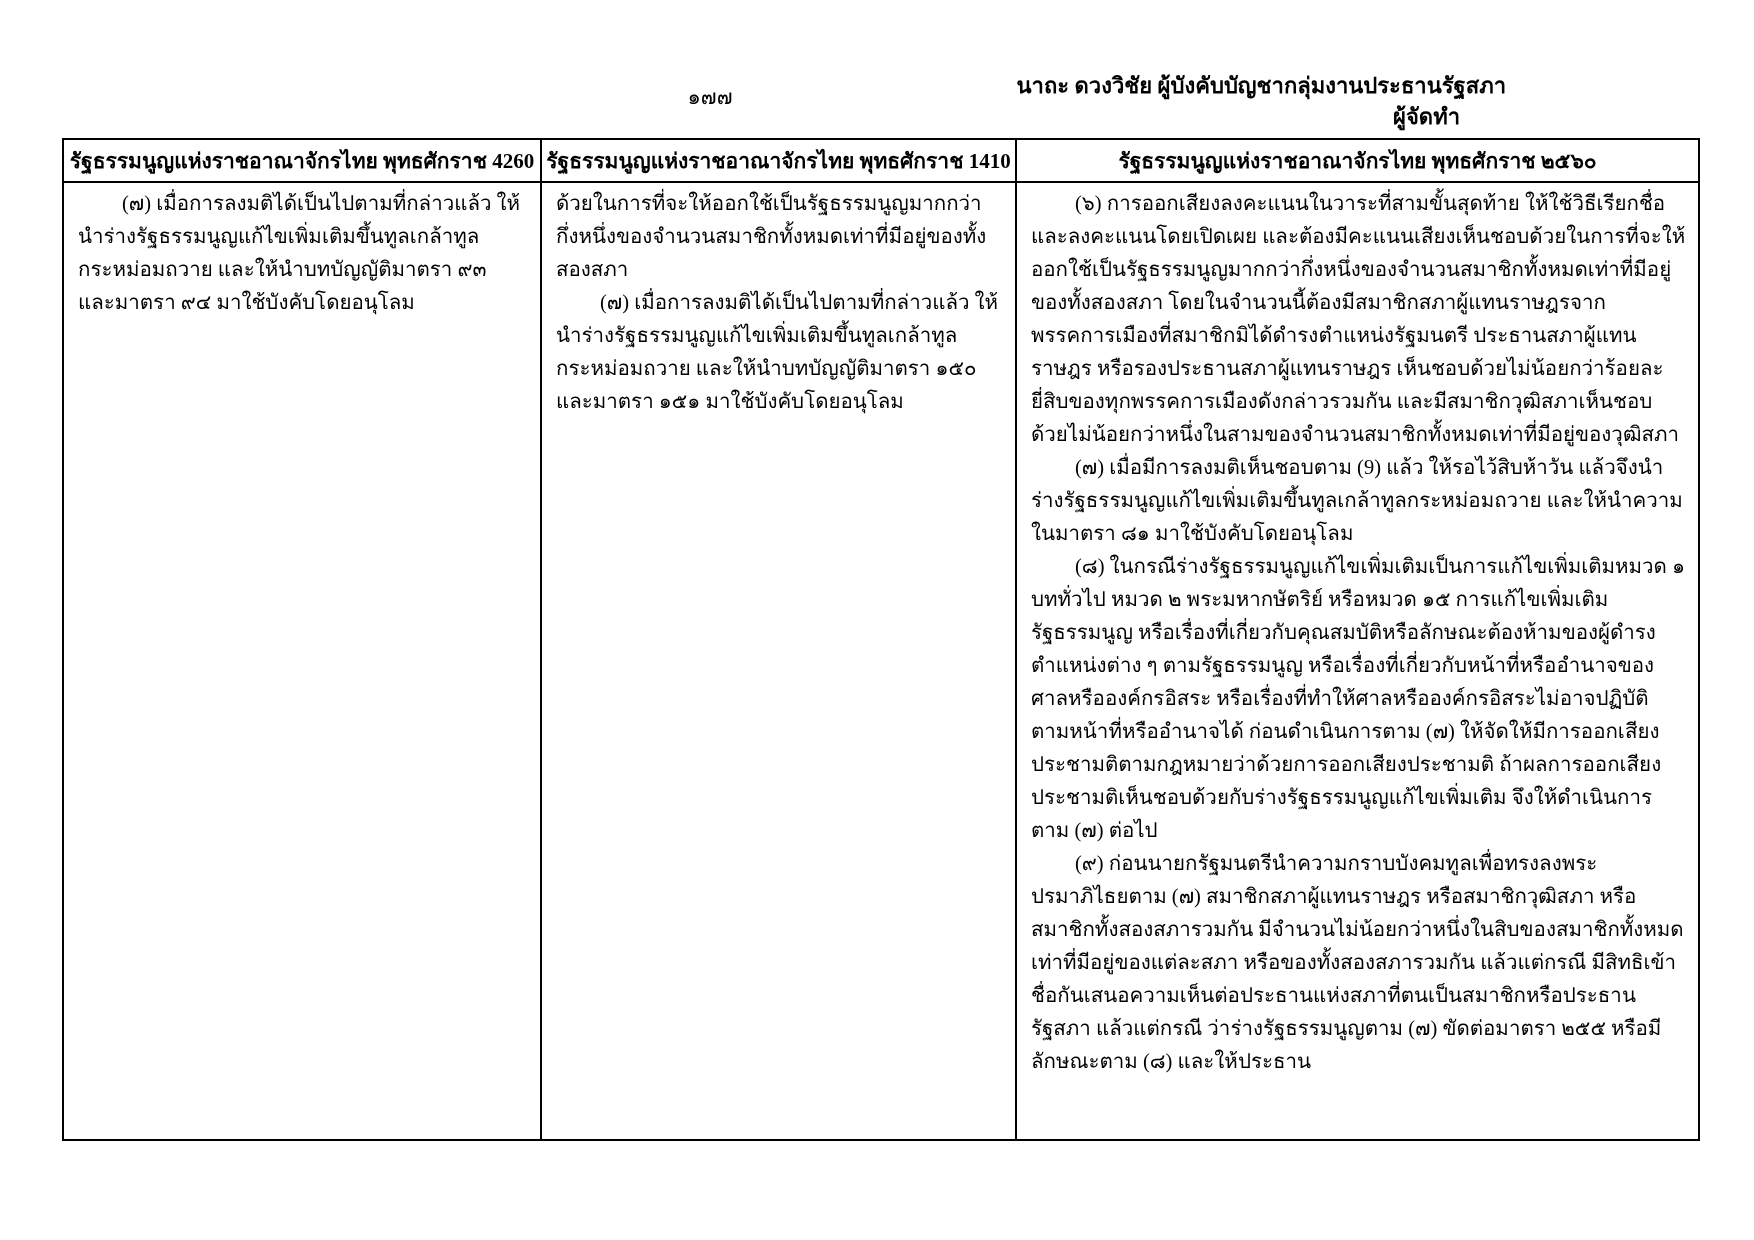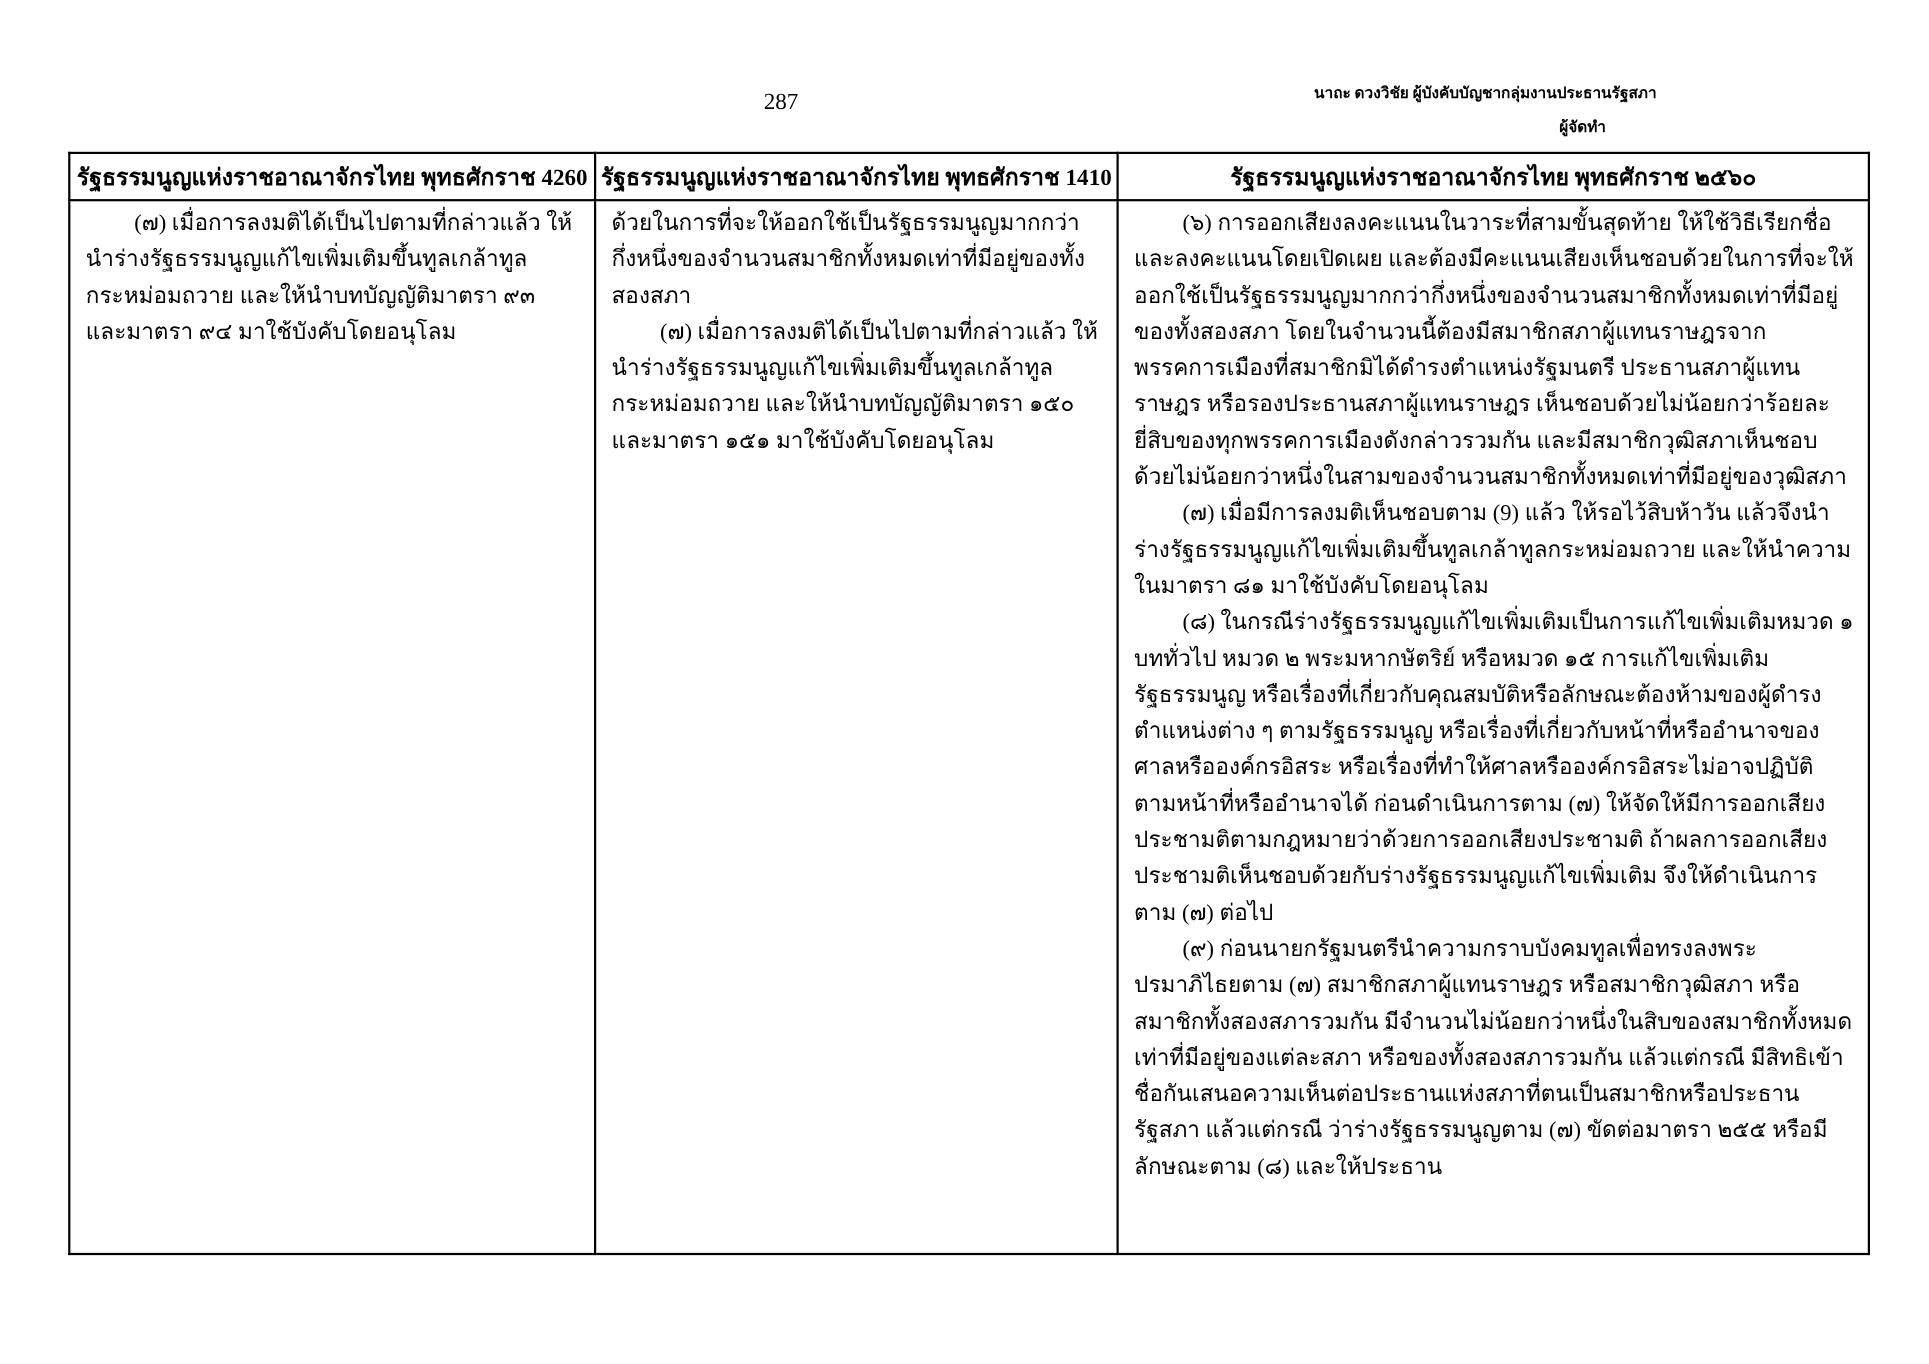--- a/index.html
+++ b/index.html
@@ -10,21 +10,21 @@
     font-family:"Liberation Serif","DejaVu Sans",serif;
     color:#000;
     overflow:hidden;
   }
   .page-number{
     position:absolute;left:655px;top:80px;width:110px;
     text-align:center;font-size:21px;
   }
   .author-block{
     position:absolute;top:70px;right:248px;
-    text-align:right;font-weight:bold;font-size:14px;line-height:31px;
+    text-align:right;font-weight:bold;font-size:22px;line-height:31px;
   }
   .author-role{margin-right:46px;}
   .doc-table{
     position:absolute;left:62px;top:138px;
     width:1636px;
     border-collapse:collapse;table-layout:fixed;
   }
   .doc-table th,.doc-table td{
     border:2px solid #000;
   }
@@ -42,21 +42,21 @@
   .col-2560{width:683px;}
   .cell-content{height:952px;overflow:hidden;}
   .para{margin:0;text-align:left;}
   .para.indent{text-indent:44px;}
 </style>
 </head>
 <body>
 
 <div class="page">
 
-  <div class="page-number">287</div>
+  <div class="page-number">๑๗๗</div>
 
   <div class="author-block">
     <div>นาถะ  ดวงวิชัย ผู้บังคับบัญชากลุ่มงานประธานรัฐสภา</div>
     <div class="author-role">ผู้จัดทำ</div>
   </div>
 
   <table class="doc-table">
     <colgroup>
       <col class="col-2540">
         <col class="col-2550">

